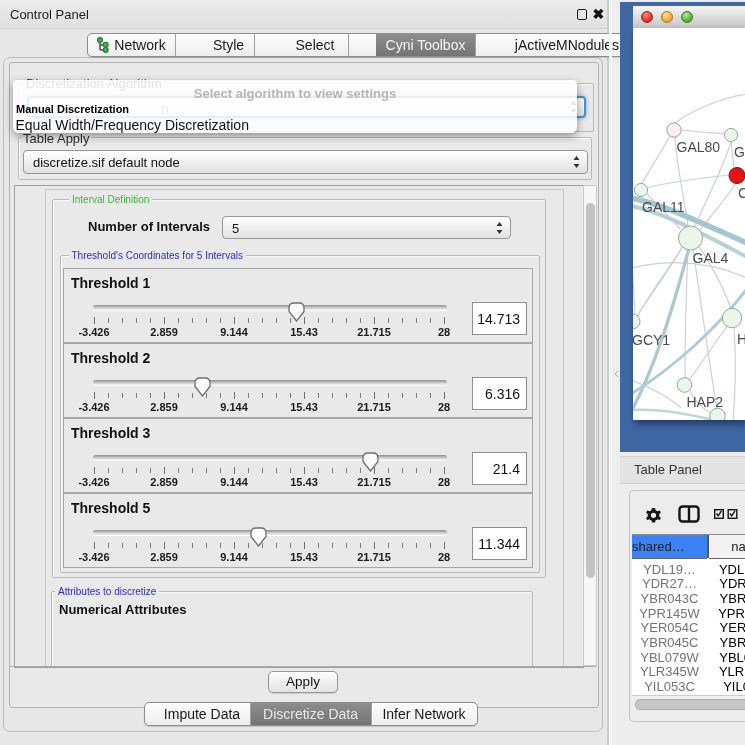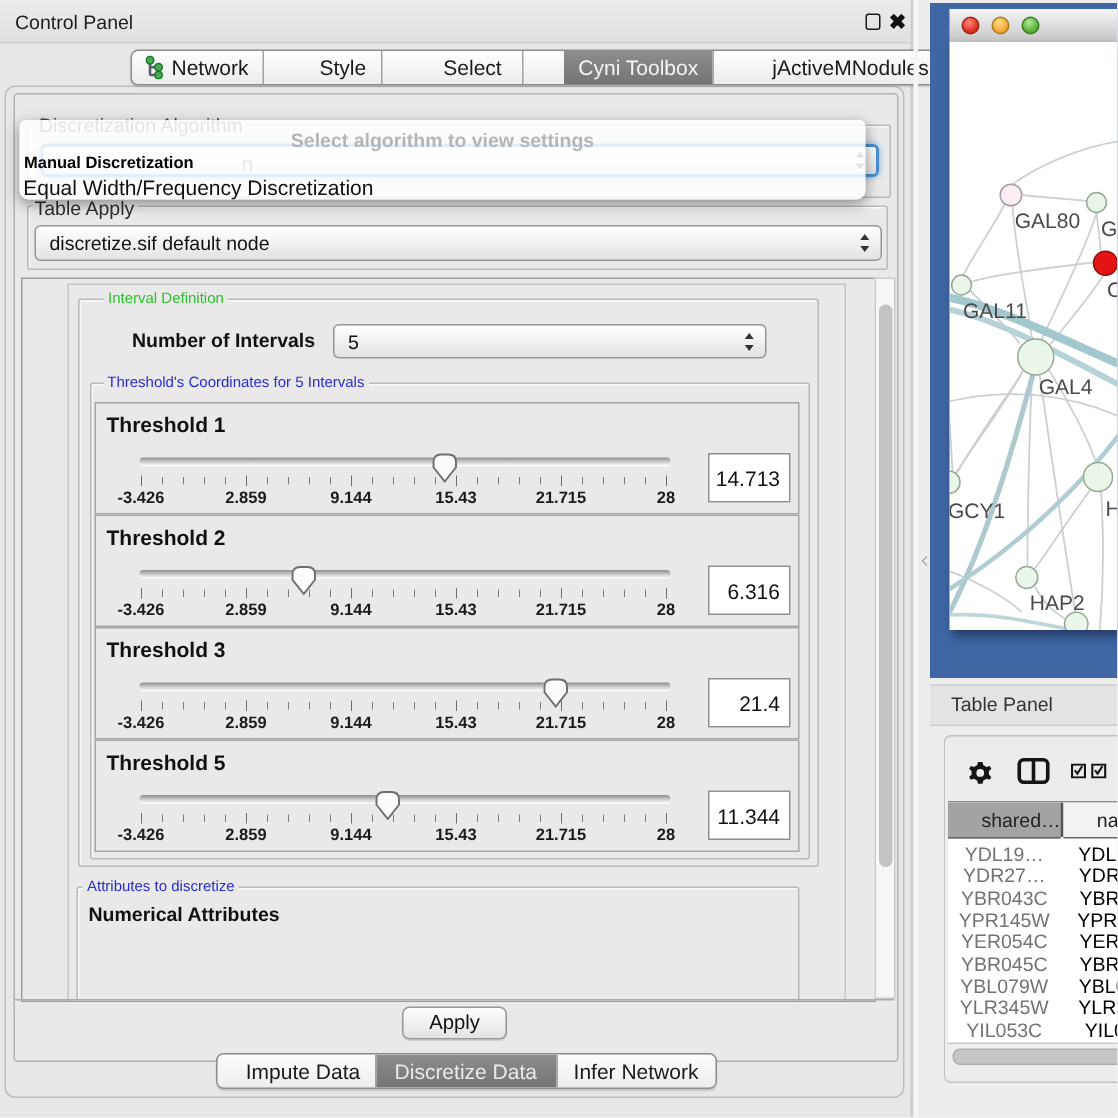--- a/index.html
+++ b/index.html
@@ -293,21 +293,21 @@
         <line x1="11" y1="2" x2="11" y2="16" stroke="#141414" stroke-width="2.4"></line>
       </svg>
       <svg class="abs" style="left:84px;top:18px;" width="24" height="10" viewBox="0 0 24 10">
         <rect x="0.7" y="0.7" width="8.6" height="8.6" fill="none" stroke="#141414" stroke-width="1.4"></rect>
         <path d="M2.5 4.5 L4.2 6.8 L7.5 1.8" fill="none" stroke="#141414" stroke-width="1.4"></path>
         <rect x="14.2" y="0.7" width="8.6" height="8.6" fill="none" stroke="#141414" stroke-width="1.4"></rect>
         <path d="M16 4.5 L17.7 6.8 L21 1.8" fill="none" stroke="#141414" stroke-width="1.4"></path>
       </svg>
 
       <div class="abs" style="left:2px;top:43px;width:114px;height:175px;background:#fff;border-top:1px solid #8a8a8a;overflow:hidden;">
-        <div class="abs" style="left:0;top:0;width:75px;height:23px;background:#a3a3a3;border-bottom:1px solid #666;text-align:right;line-height:23px;font-size:13px;color:#222;">shared…</div>
+        <div class="abs" style="left:0;top:0;width:75px;height:23px;background:#3b82f6;border-bottom:1px solid #666;text-align:left;line-height:23px;font-size:13px;color:#222;">shared…</div>
         <div class="abs" style="left:75px;top:0;width:1.5px;height:23px;background:#555;"></div>
         <div class="abs" style="left:76.5px;top:0;width:78px;height:23px;background:#f2f2f2;border-bottom:1px solid #666;text-align:center;line-height:23px;font-size:13px;color:#222;">name</div>
         <div class="abs" style="left:0;top:27.5px;width:75px;text-align:center;font-size:13px;line-height:14.7px;color:#737373;">YDL19…<br>YDR27…<br>YBR043C<br>YPR145W<br>YER054C<br>YBR045C<br>YBL079W<br>YLR345W<br>YIL053C</div>
         <div class="abs" style="left:77.5px;top:27.5px;width:78px;text-align:center;font-size:13px;line-height:14.7px;color:#000;">YDL194W<br>YDR277C<br>YBR043C<br>YPR145W<br>YER054C<br>YBR045C<br>YBL079W<br>YLR345W<br>YIL053C</div>
         <div class="abs" style="left:0;top:160px;width:114px;height:15px;background:#efefef;border-top:1px solid #ccc;">
           <div class="abs" style="left:3px;top:2.5px;width:120px;height:9px;background:#c6c6c6;border:1px solid #adadad;border-radius:5px;"></div>
         </div>
       </div>
     </div>
     </div>

